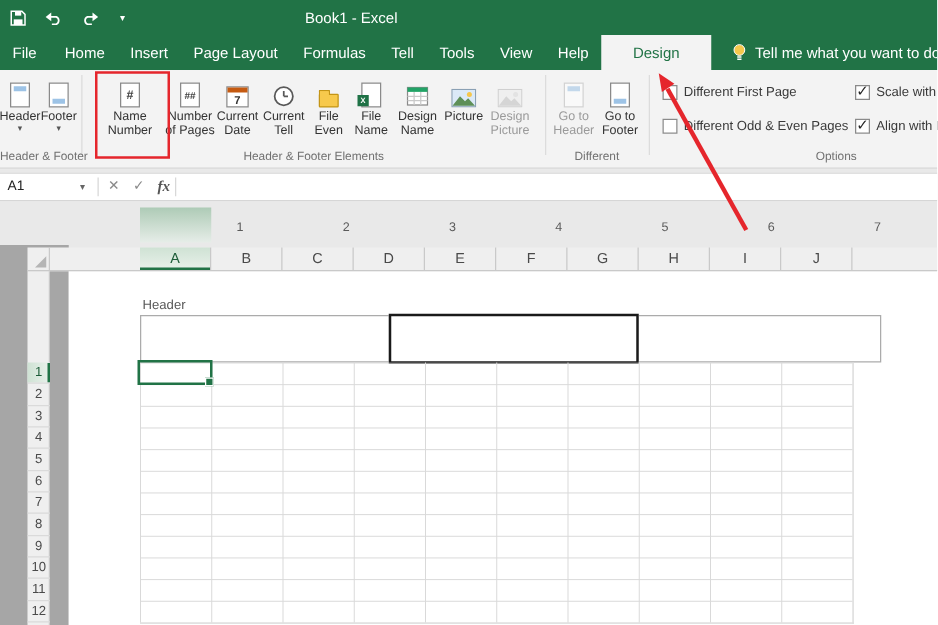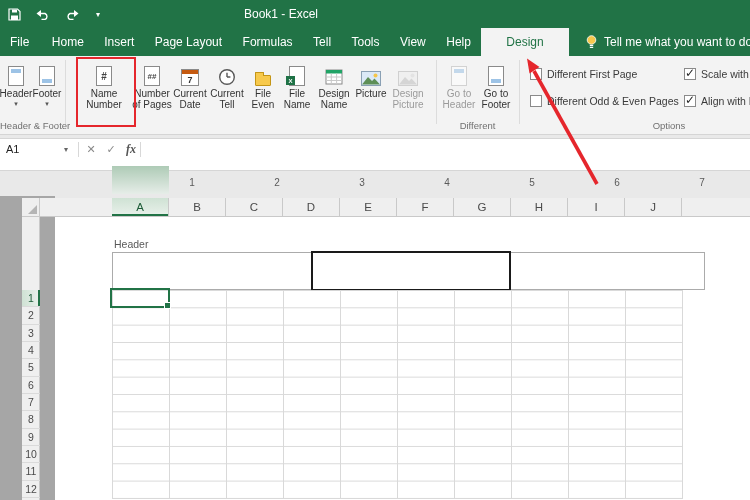--- a/index.html
+++ b/index.html
@@ -50,21 +50,21 @@
                   font-size:9px;font-weight:700;color:#333;font-style:normal;}
   .folder{width:16px;height:11px;background:#f7c94c;border:1px solid #c49516;border-radius:1px;position:relative;display:inline-block;margin-top:5px;box-sizing:border-box;}
   .folder::before{content:"";position:absolute;top:-4px;left:-1px;width:7px;height:3px;background:#f7c94c;border:1px solid #c49516;border-bottom:none;border-radius:1px 1px 0 0;}
 
   .opt{position:absolute;display:flex;align-items:center;gap:5px;font-size:10.5px;color:#3a3a3a;white-space:nowrap;cursor:default;}
   .cb{width:12px;height:12px;background:#fff;border:1px solid #8a8a8a;position:relative;flex:none;box-sizing:border-box;}
   .cb.checked::after{content:"\2713";position:absolute;left:0px;top:-3px;font-size:12px;color:#262626;}
 
   
   .chrome{position:absolute;left:0;top:135px;width:750px;height:82px;background:#e9e9e9;}
-  .fbar{position:absolute;left:0;top:138px;width:750px;height:33px;background:#fff;border-top:1px solid #d6d6d6;border-bottom:1px solid #d6d6d6;box-sizing:border-box;}
+  .fbar{position:absolute;left:0;top:138px;width:750px;height:23px;background:#fff;border-top:1px solid #d6d6d6;border-bottom:1px solid #d6d6d6;box-sizing:border-box;}
   .namebox{position:absolute;left:0;top:0;width:78px;height:21px;line-height:21px;font-size:11px;color:#222;padding-left:6px;box-sizing:border-box;}
   .nbcaret{position:absolute;left:64px;top:0;height:21px;line-height:21px;font-size:8px;color:#666;}
   .fvline{position:absolute;top:3px;height:15px;width:1px;background:#d8d8d8;}
   .fbtn{position:absolute;top:0;height:21px;line-height:21px;width:18px;text-align:center;font-size:11px;color:#8a8a8a;}
   .fbtn.fx{font-family:"Liberation Serif",serif;font-style:italic;font-weight:700;color:#555;font-size:12px;}
   .finput{position:absolute;left:142px;top:0;right:0;height:21px;line-height:21px;font-size:11px;color:#222;padding-left:5px;}
 
   .rulergreen{position:absolute;left:112px;top:166px;width:57px;height:28px;
               background:linear-gradient(to bottom,#aecbb6,#e6ede8);}
   .rmark{position:absolute;top:177px;width:10px;text-align:center;font-size:10px;color:#5a5a5a;}
@@ -259,20 +259,21 @@
         <svg width="20" height="15" viewBox="0 0 20 15">
             <rect x="0.5" y="0.5" width="19" height="14" fill="#ededed" stroke="#b5b5b5"></rect>
             <circle cx="14.5" cy="4.5" r="2" fill="#d6d6d6"></circle>
             <path d="M1 13.5 L7 6 L11 10 L13.5 7.5 L19 13.5 Z" fill="#bdbdbd"></path>
           </svg>
       </span>
       <span class="lbl">Design</span>
       <span class="lbl">Picture</span>
     </div>
     <div class="vsep" style="left:436px"></div>
+    <div class="grplbl" style="left:66px;width:370px">Header &amp; Footer Elements</div>
 
     <div class="rbtn disabled" style="left:441px;width:36px">
       <span class="icon">
           <span class="pgico">
             <i class="band top"></i>
           </span>
         </span>
       <span class="lbl">Go to</span>
       <span class="lbl">Header</span>
     </div>

